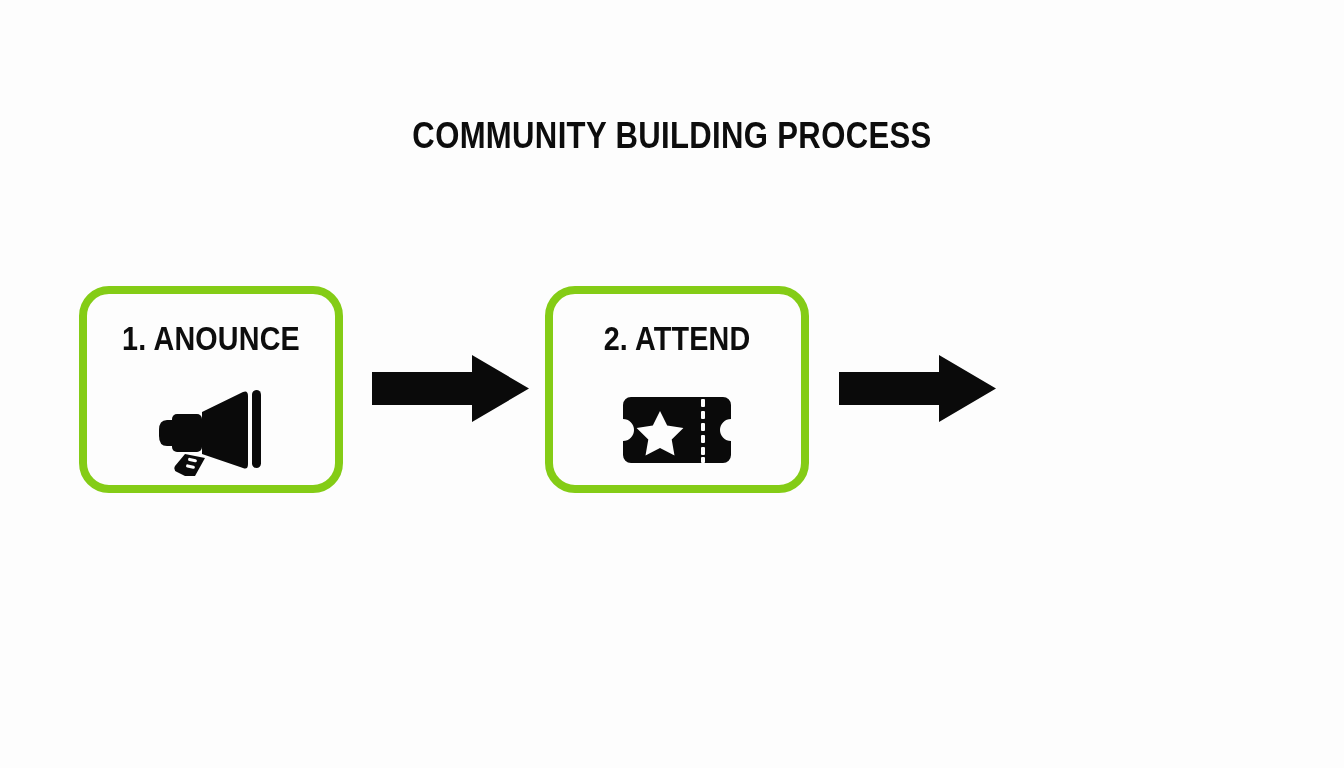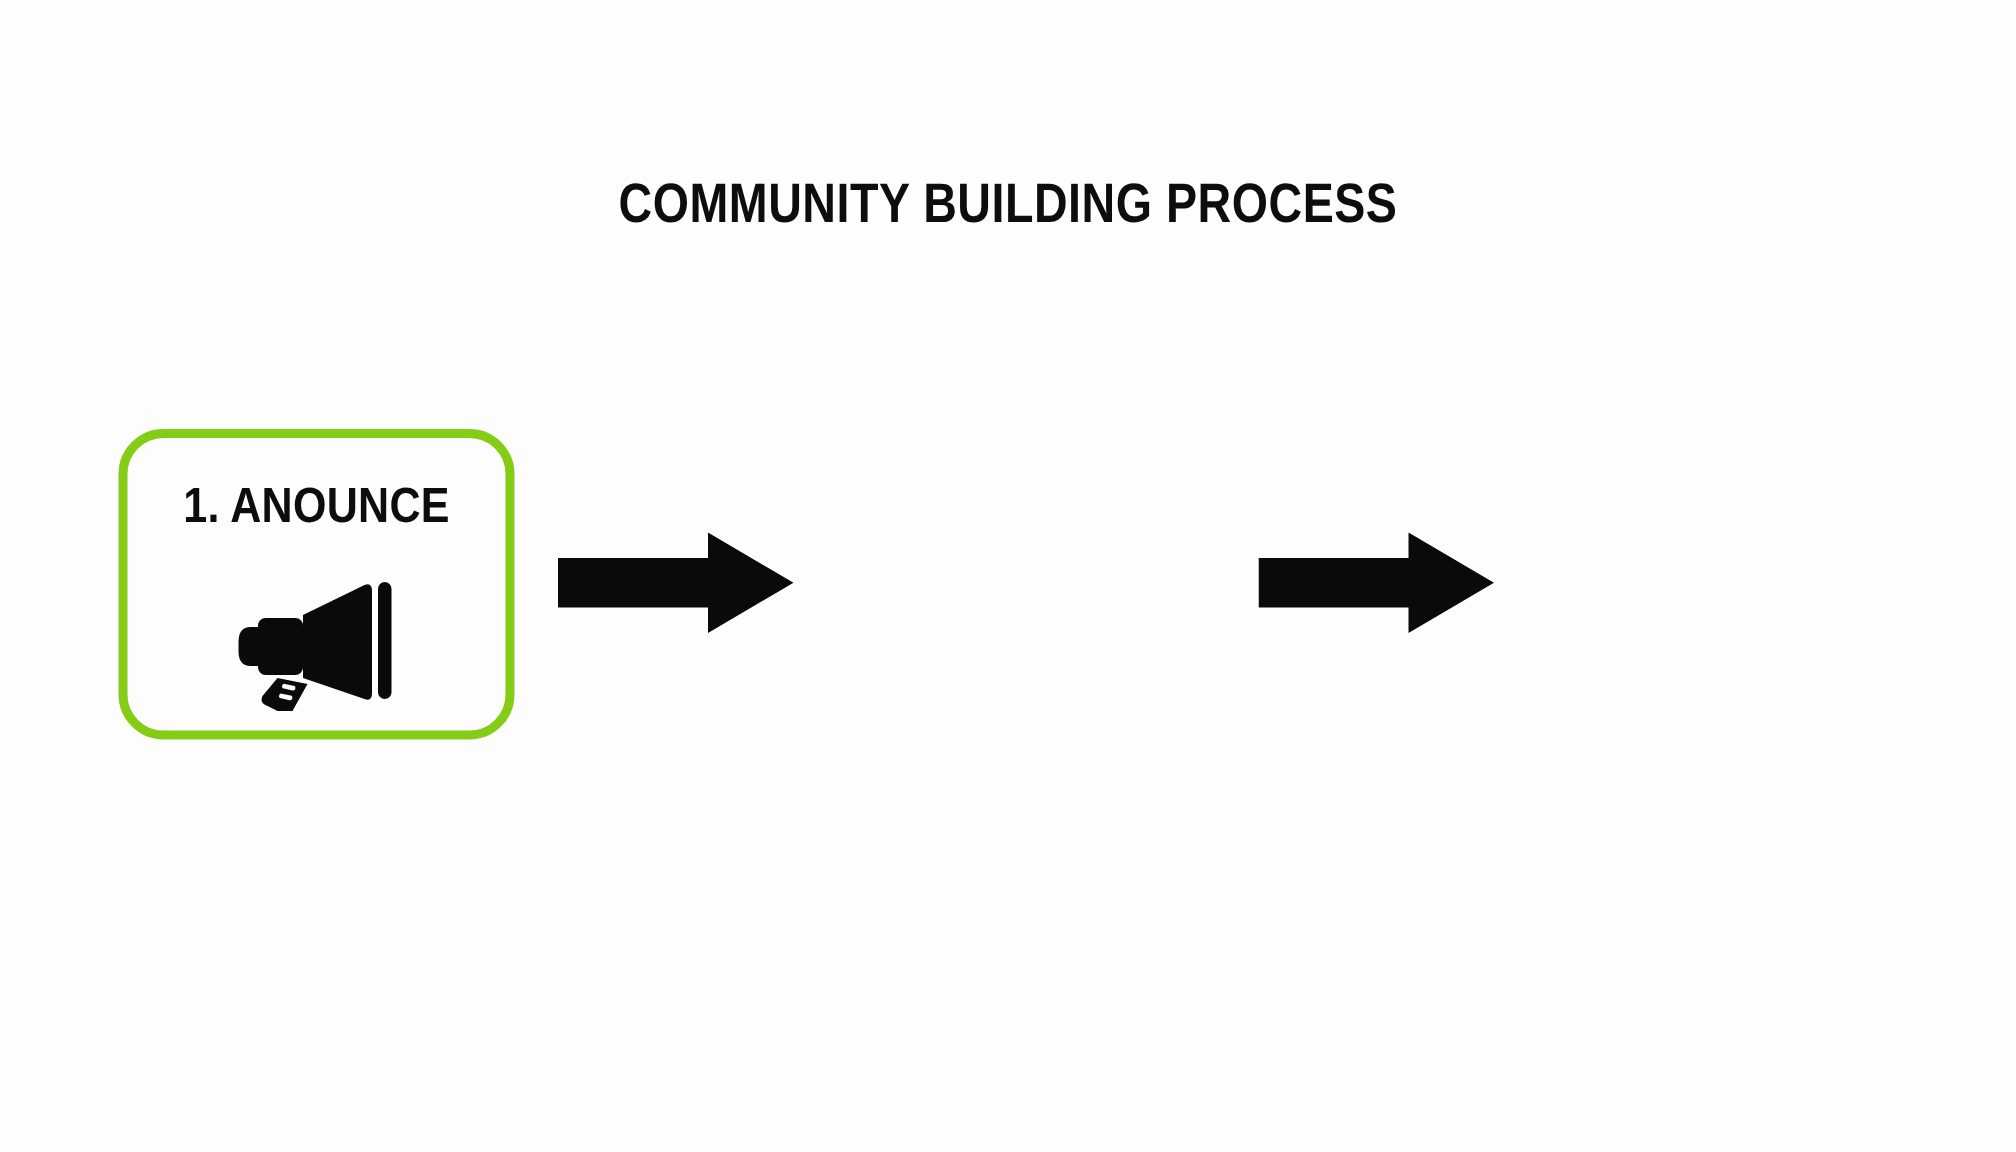--- a/index.html
+++ b/index.html
@@ -49,21 +49,21 @@
     height: 207px;
   }
 
   
   .step-box {
     position: absolute;
     top: 0;
     width: 264px;
     height: 207px;
     box-sizing: border-box;
-    border: 6px solid #84cc16;
+    border: 8px solid #84cc16;
     border-radius: 30px;
     background: #fdfdfd;
   }
   .step-box.s1 { left: 0px; }
   .step-box.s2 { left: 466px; }
   .step-box.s3 { left: 929px; }
 
   .step-label {
     position: absolute;
     left: 0;
@@ -135,20 +135,43 @@
         </svg>
       </div>
     </div>
 
     <div class="flow-arrow a1">
       <svg width="157" height="67" viewBox="0 0 157 67" aria-hidden="true">
         <path d="M0 17 H100 V0 L157 33.5 L100 67 V50 H0 Z" fill="#0a0a0a"></path>
       </svg>
     </div>
 
+    <div class="step-box s2">
+      <div class="step-label">2. ATTEND</div>
+      <div class="step-icon">
+        <svg width="108" height="66" viewBox="0 0 108 66" aria-hidden="true">
+
+          <path fill="#0a0a0a" d="M8 0 H100 a8 8 0 0 1 8 8 V22
+                   a11 11 0 0 0 0 22 V58 a8 8 0 0 1 -8 8 H8
+                   a8 8 0 0 1 -8 -8 V44 a11 11 0 0 0 0 -22 V8
+                   a8 8 0 0 1 8 -8 Z"></path>
+
+          <path fill="#fdfdfd" d="M37 14 L44.2 28.6 L60.4 31 L48.7 42.4 L51.5 58.5 L37 50.9 L22.5 58.5 L25.3 42.4 L13.6 31 L29.8 28.6 Z"></path>
+
+          <g fill="#fdfdfd">
+            <rect x="78" y="2" width="4" height="8" rx="1"></rect>
+            <rect x="78" y="14" width="4" height="8" rx="1"></rect>
+            <rect x="78" y="26" width="4" height="8" rx="1"></rect>
+            <rect x="78" y="38" width="4" height="8" rx="1"></rect>
+            <rect x="78" y="50" width="4" height="8" rx="1"></rect>
+            <rect x="78" y="60" width="4" height="6" rx="1"></rect>
+          </g>
+        </svg>
+      </div>
+    </div>
 
     <div class="flow-arrow a2">
       <svg width="157" height="67" viewBox="0 0 157 67" aria-hidden="true">
         <path d="M0 17 H100 V0 L157 33.5 L100 67 V50 H0 Z" fill="#0a0a0a"></path>
       </svg>
     </div>
 
 
   </div>
 </div>

